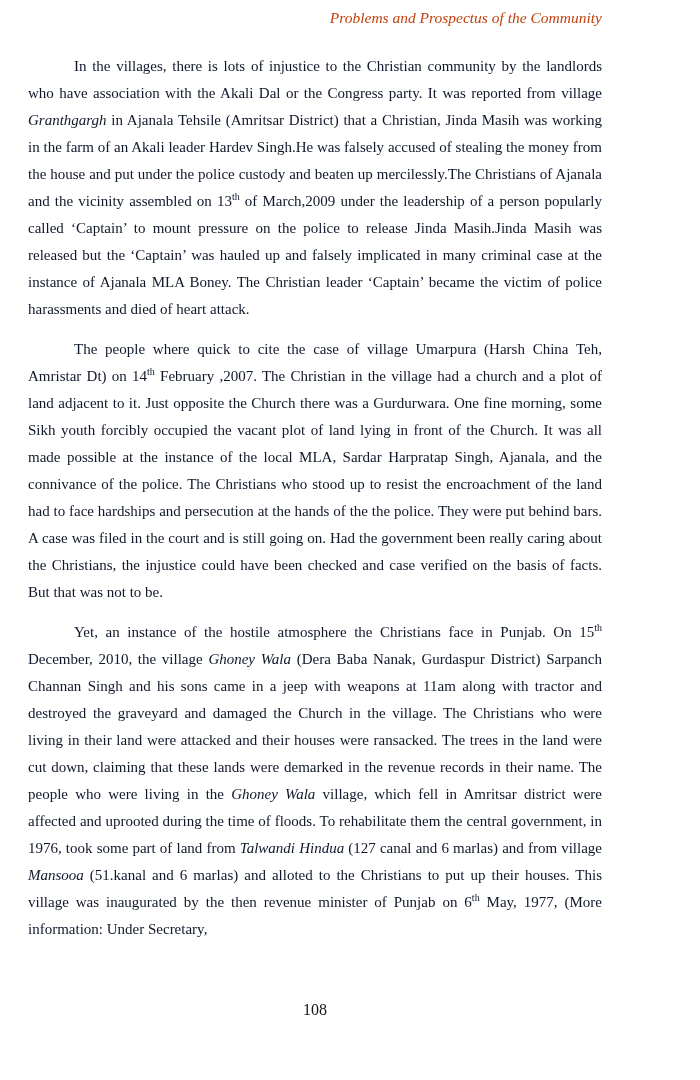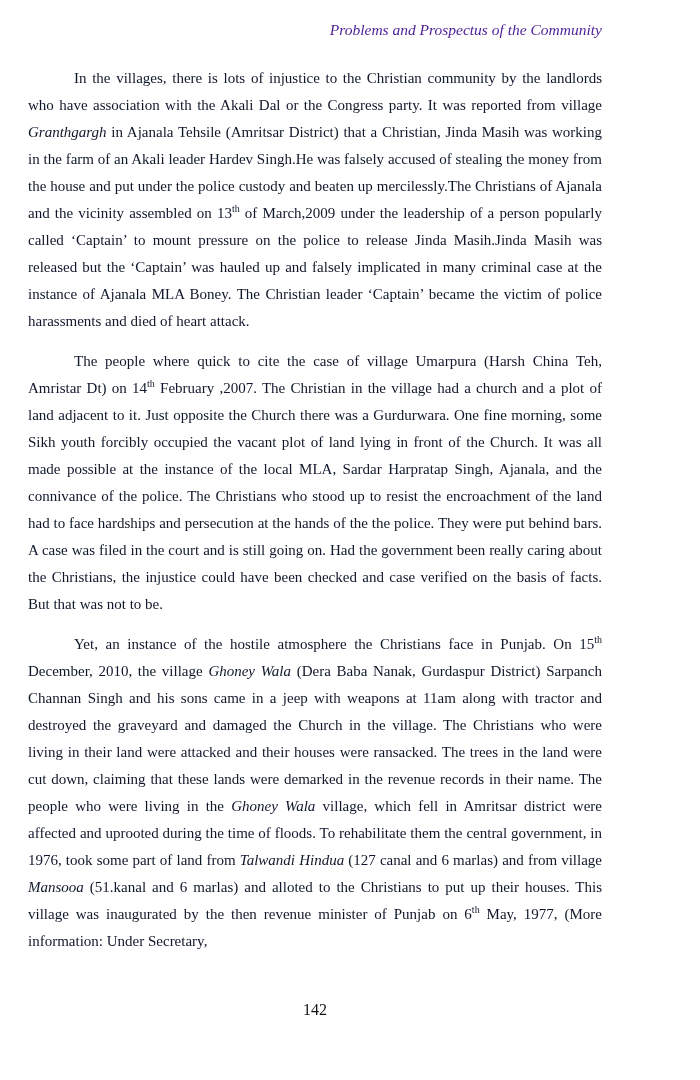--- a/index.html
+++ b/index.html
@@ -19,22 +19,22 @@
     position: absolute;
     left: 28px;
     top: 8px;
     width: 574px;
   }
   .running-header {
     font-style: italic;
     font-size: 15.5px;
     line-height: 20px;
     text-align: right;
-    margin: 12px 0 25px 0;
-    color: #4c1d95;
+    margin: 0 0 25px 0;
+    color: #c2410c;
   }
   .body-text p {
     margin: 0 0 13px 0;
     font-size: 15px;
     line-height: 27px;
     text-align: justify;
     text-indent: 46px;
     color: #0f172a;
   }
   .body-text p:last-child {
@@ -63,13 +63,13 @@
 
 <div class="content-column">
   <div class="running-header">Problems and Prospectus of the Community</div>
   <div class="body-text">
       <p><span>In the villages, there is lots of injustice to the Christian community by the landlords who have association with the Akali Dal or the Congress party. It was reported from village </span><i>Granthgargh</i><span> in Ajanala Tehsile (Amritsar District) that a Christian, Jinda Masih was working in the farm of an Akali leader Hardev Singh.He was falsely accused of stealing the money from the house and put under the police custody and beaten up mercilessly.The Christians of Ajanala and the vicinity assembled on 13</span><sup>th</sup><span> of March,2009 under the leadership of a person popularly called ‘Captain’ to mount pressure on the police to release Jinda Masih.Jinda Masih was released but the ‘Captain’ was hauled up and falsely implicated in many criminal case at the instance of Ajanala MLA Boney. The Christian leader ‘Captain’ became the victim of police harassments and died of heart attack.</span></p>
       <p><span>The people where quick to cite the case of village Umarpura (Harsh China Teh, Amristar Dt) on 14</span><sup>th</sup><span> February ,2007. The Christian in the village had a church and a plot of land adjacent to it. Just opposite the Church there was a Gurdurwara.  One fine morning, some Sikh youth forcibly occupied the vacant plot of land lying in front of the Church. It was all made possible at the instance of the local MLA, Sardar Harpratap Singh, Ajanala, and the connivance of the police. The Christians who stood up to resist the encroachment of the land had to face hardships and persecution at the hands of the the police. They were put behind bars. A case was filed in the court and is still going on. Had the government been really caring about the Christians, the injustice  could have been checked and case verified on the basis of facts. But that was not to be.</span></p>
       <p><span>Yet, an instance of the hostile atmosphere the Christians face in Punjab. On 15</span><sup>th</sup><span> December, 2010, the village  </span><i>Ghoney Wala</i><span> (Dera Baba Nanak, Gurdaspur District) Sarpanch Channan Singh and his sons came in a jeep with weapons at 11am along with tractor and destroyed the graveyard and damaged the Church in the village. The Christians who were living in their land were attacked and their houses were ransacked. The trees in the land were cut down, claiming that these lands were demarked in the revenue records in their name. The people who were living in the </span><i>Ghoney Wala</i><span>  village, which fell  in Amritsar district were affected and uprooted during the time of floods. To rehabilitate them the central government, in 1976, took some part of land from </span><i>Talwandi Hindua</i><span> (127 canal and 6 marlas) and from village </span><i>Mansooa</i><span> (51.kanal and 6 marlas) and alloted to the Christians to put up their houses. This village was inaugurated by the then revenue minister of Punjab on 6</span><sup>th</sup><span> May, 1977, (More information: Under Secretary,</span></p>
     </div>
 </div>
 
-<div class="page-number">142</div>
+<div class="page-number">108</div>
 
 </body></html>

